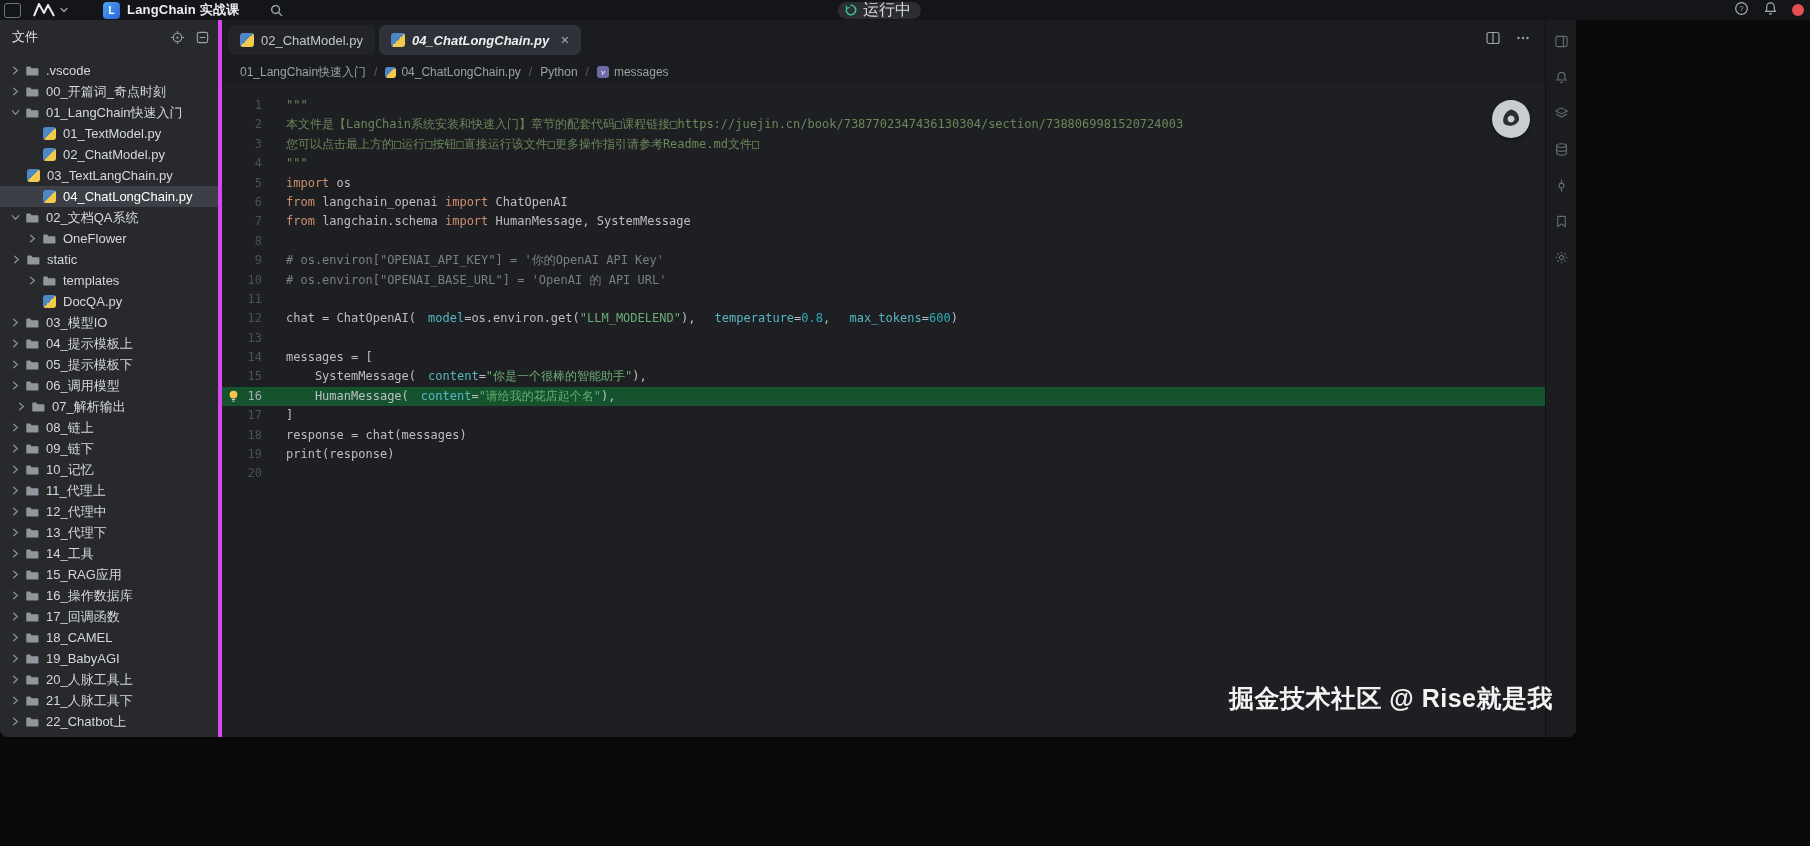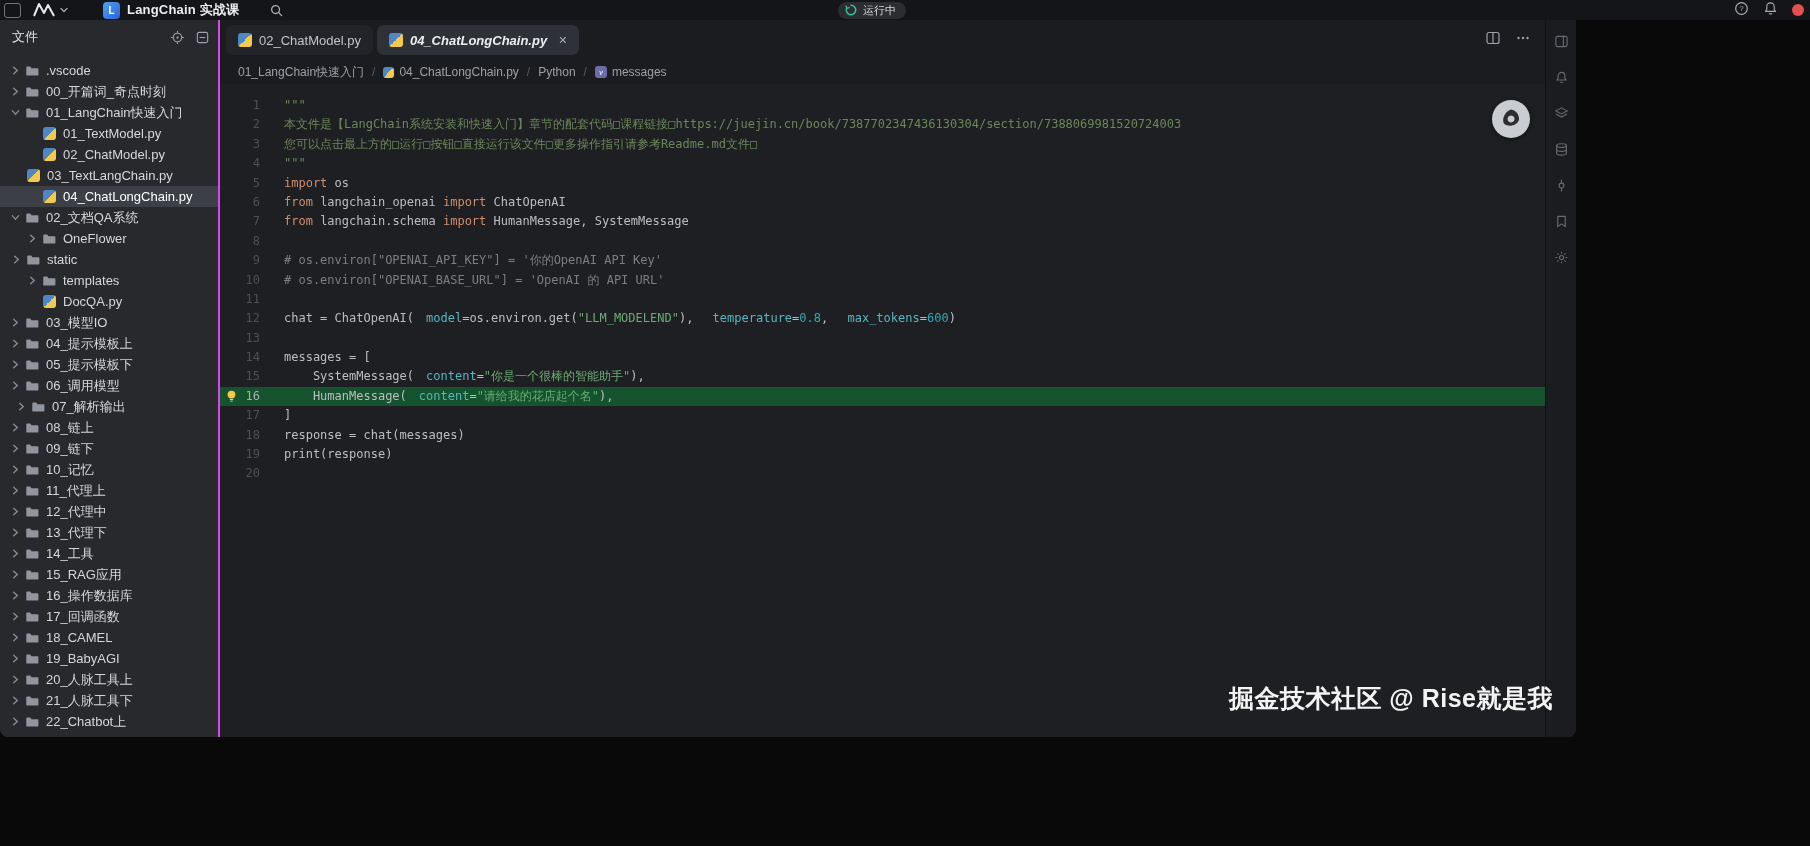--- a/index.html
+++ b/index.html
@@ -11,30 +11,30 @@
     display:flex;align-items:center;color:#E4E6E9;}
   .tb-left{display:flex;align-items:center;height:100%;padding-left:4px;}
   .appwin{width:15px;height:13px;border:1.5px solid #6F737A;border-radius:3px;margin-right:12px;}
   .logo-m{margin-right:4px;display:flex;align-items:center;}
   .tb-chev{margin-right:34px;display:flex;align-items:center;}
   .proj-avatar{width:17px;height:17px;border-radius:4px;background:linear-gradient(135deg,#4BA3F5,#2D62D9);
     color:#fff;font-size:10px;font-weight:bold;display:flex;align-items:center;justify-content:center;margin-right:7px;}
   .proj-name{font-size:13px;font-weight:bold;color:#ECEDEF;letter-spacing:.2px;}
   .tb-search{margin-left:30px;display:flex;align-items:center;}
   .run-pill{position:absolute;left:838px;top:2px;height:17px;border-radius:9px;background:#2B2D31;
-    display:flex;align-items:center;gap:6px;padding:0 10px 0 7px;font-size:11px;color:#D5D7DC;}
+    display:flex;align-items:center;gap:6px;padding:0 10px 0 7px;font-size:16px;color:#D5D7DC;}
   .tb-right{position:absolute;right:6px;top:0;height:20px;display:flex;align-items:center;gap:14px;}
   .record-dot{width:12px;height:12px;border-radius:50%;background:#E35050;}
 
   
   #window{position:absolute;left:0;top:20px;width:1576px;height:717px;display:flex;
     background:#1E1F22;border-radius:0 0 8px 8px;overflow:hidden;}
 
   
-  .sidebar{width:218px;flex:0 0 auto;background:#27292D;border-right:2px solid #d946ef;
+  .sidebar{width:218px;flex:0 0 auto;background:#27292D;border-right:4px solid #d946ef;
     display:flex;flex-direction:column;}
   .panel-header{height:34px;flex:0 0 auto;display:flex;align-items:center;padding:0 8px 0 12px;}
   .panel-title{font-size:13px;color:#DFE1E5;}
   .ph-icons{margin-left:auto;display:flex;gap:10px;color:#9DA2AA;}
   .ph-icons span{display:flex;align-items:center;}
   .tree{flex:1;overflow:hidden;padding-top:6px;}
   .tree-row{height:21px;display:flex;align-items:center;font-size:13px;color:#D5D7DC;white-space:nowrap;}
   .tree-row.selected{background:#3C3F45;color:#FFFFFF;}
   .chev{width:16px;height:16px;flex:0 0 auto;display:flex;align-items:center;justify-content:center;}
   .fico{width:18px;height:16px;flex:0 0 auto;display:flex;align-items:center;justify-content:center;}

